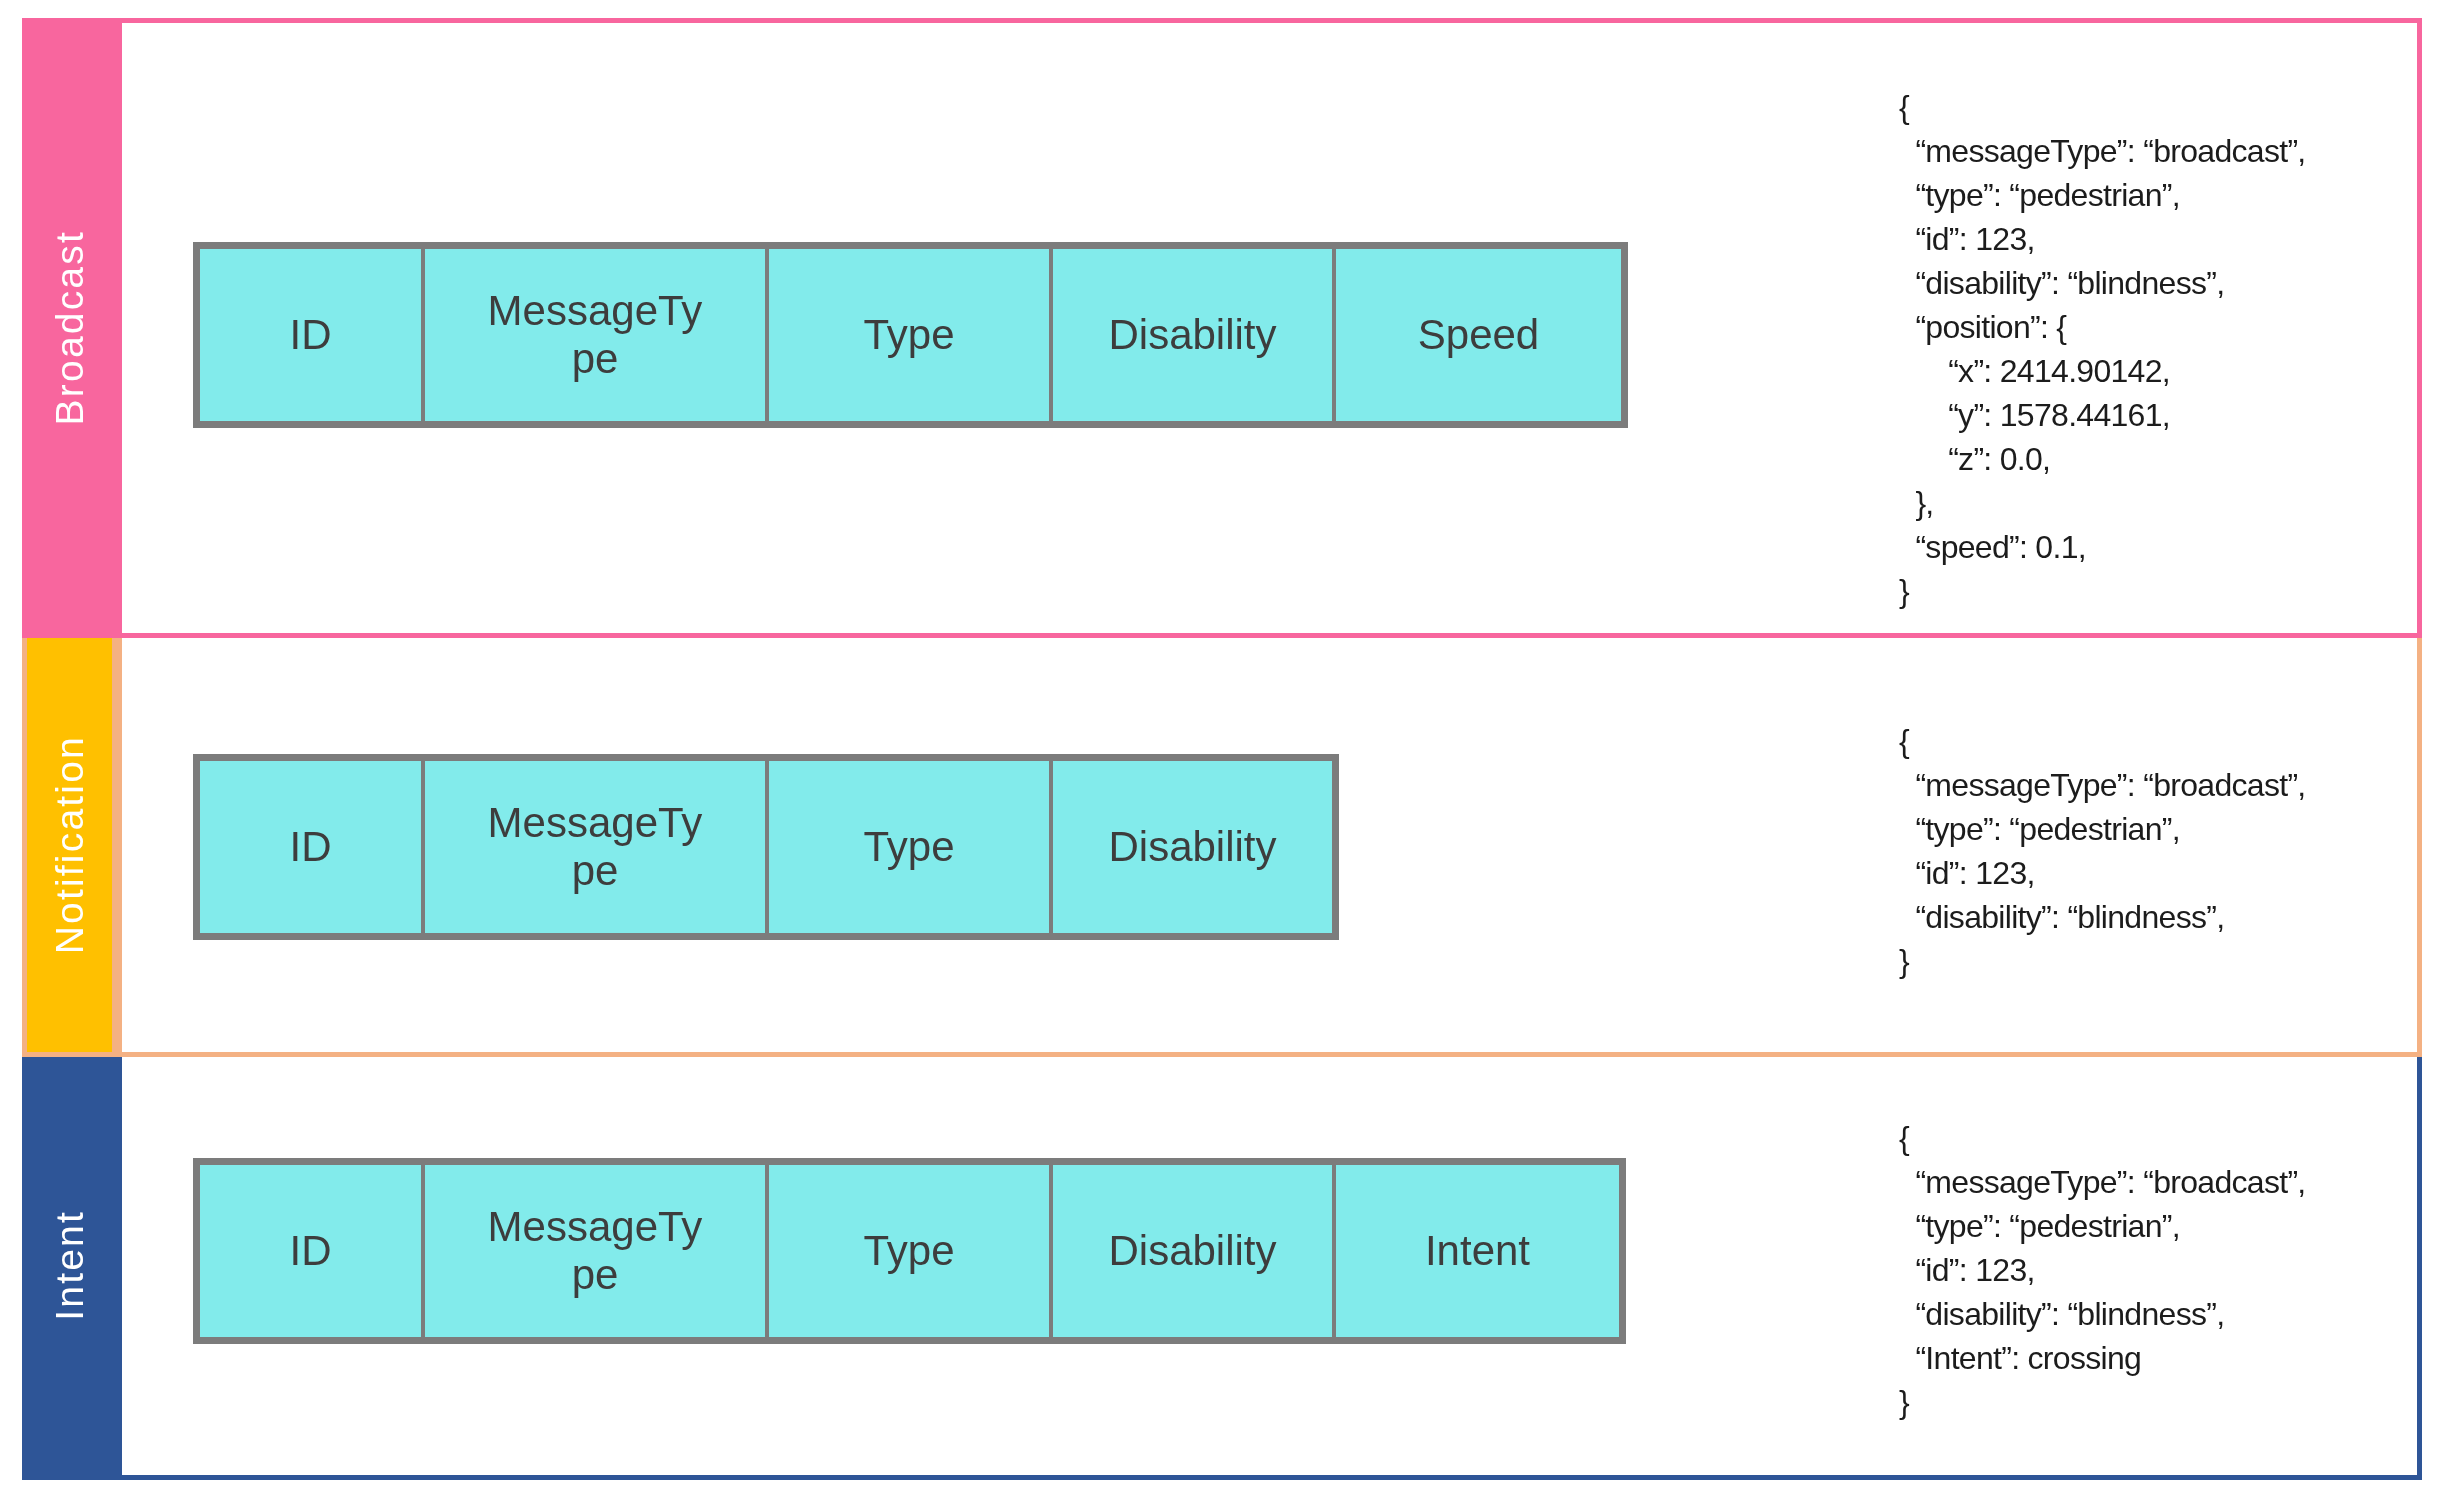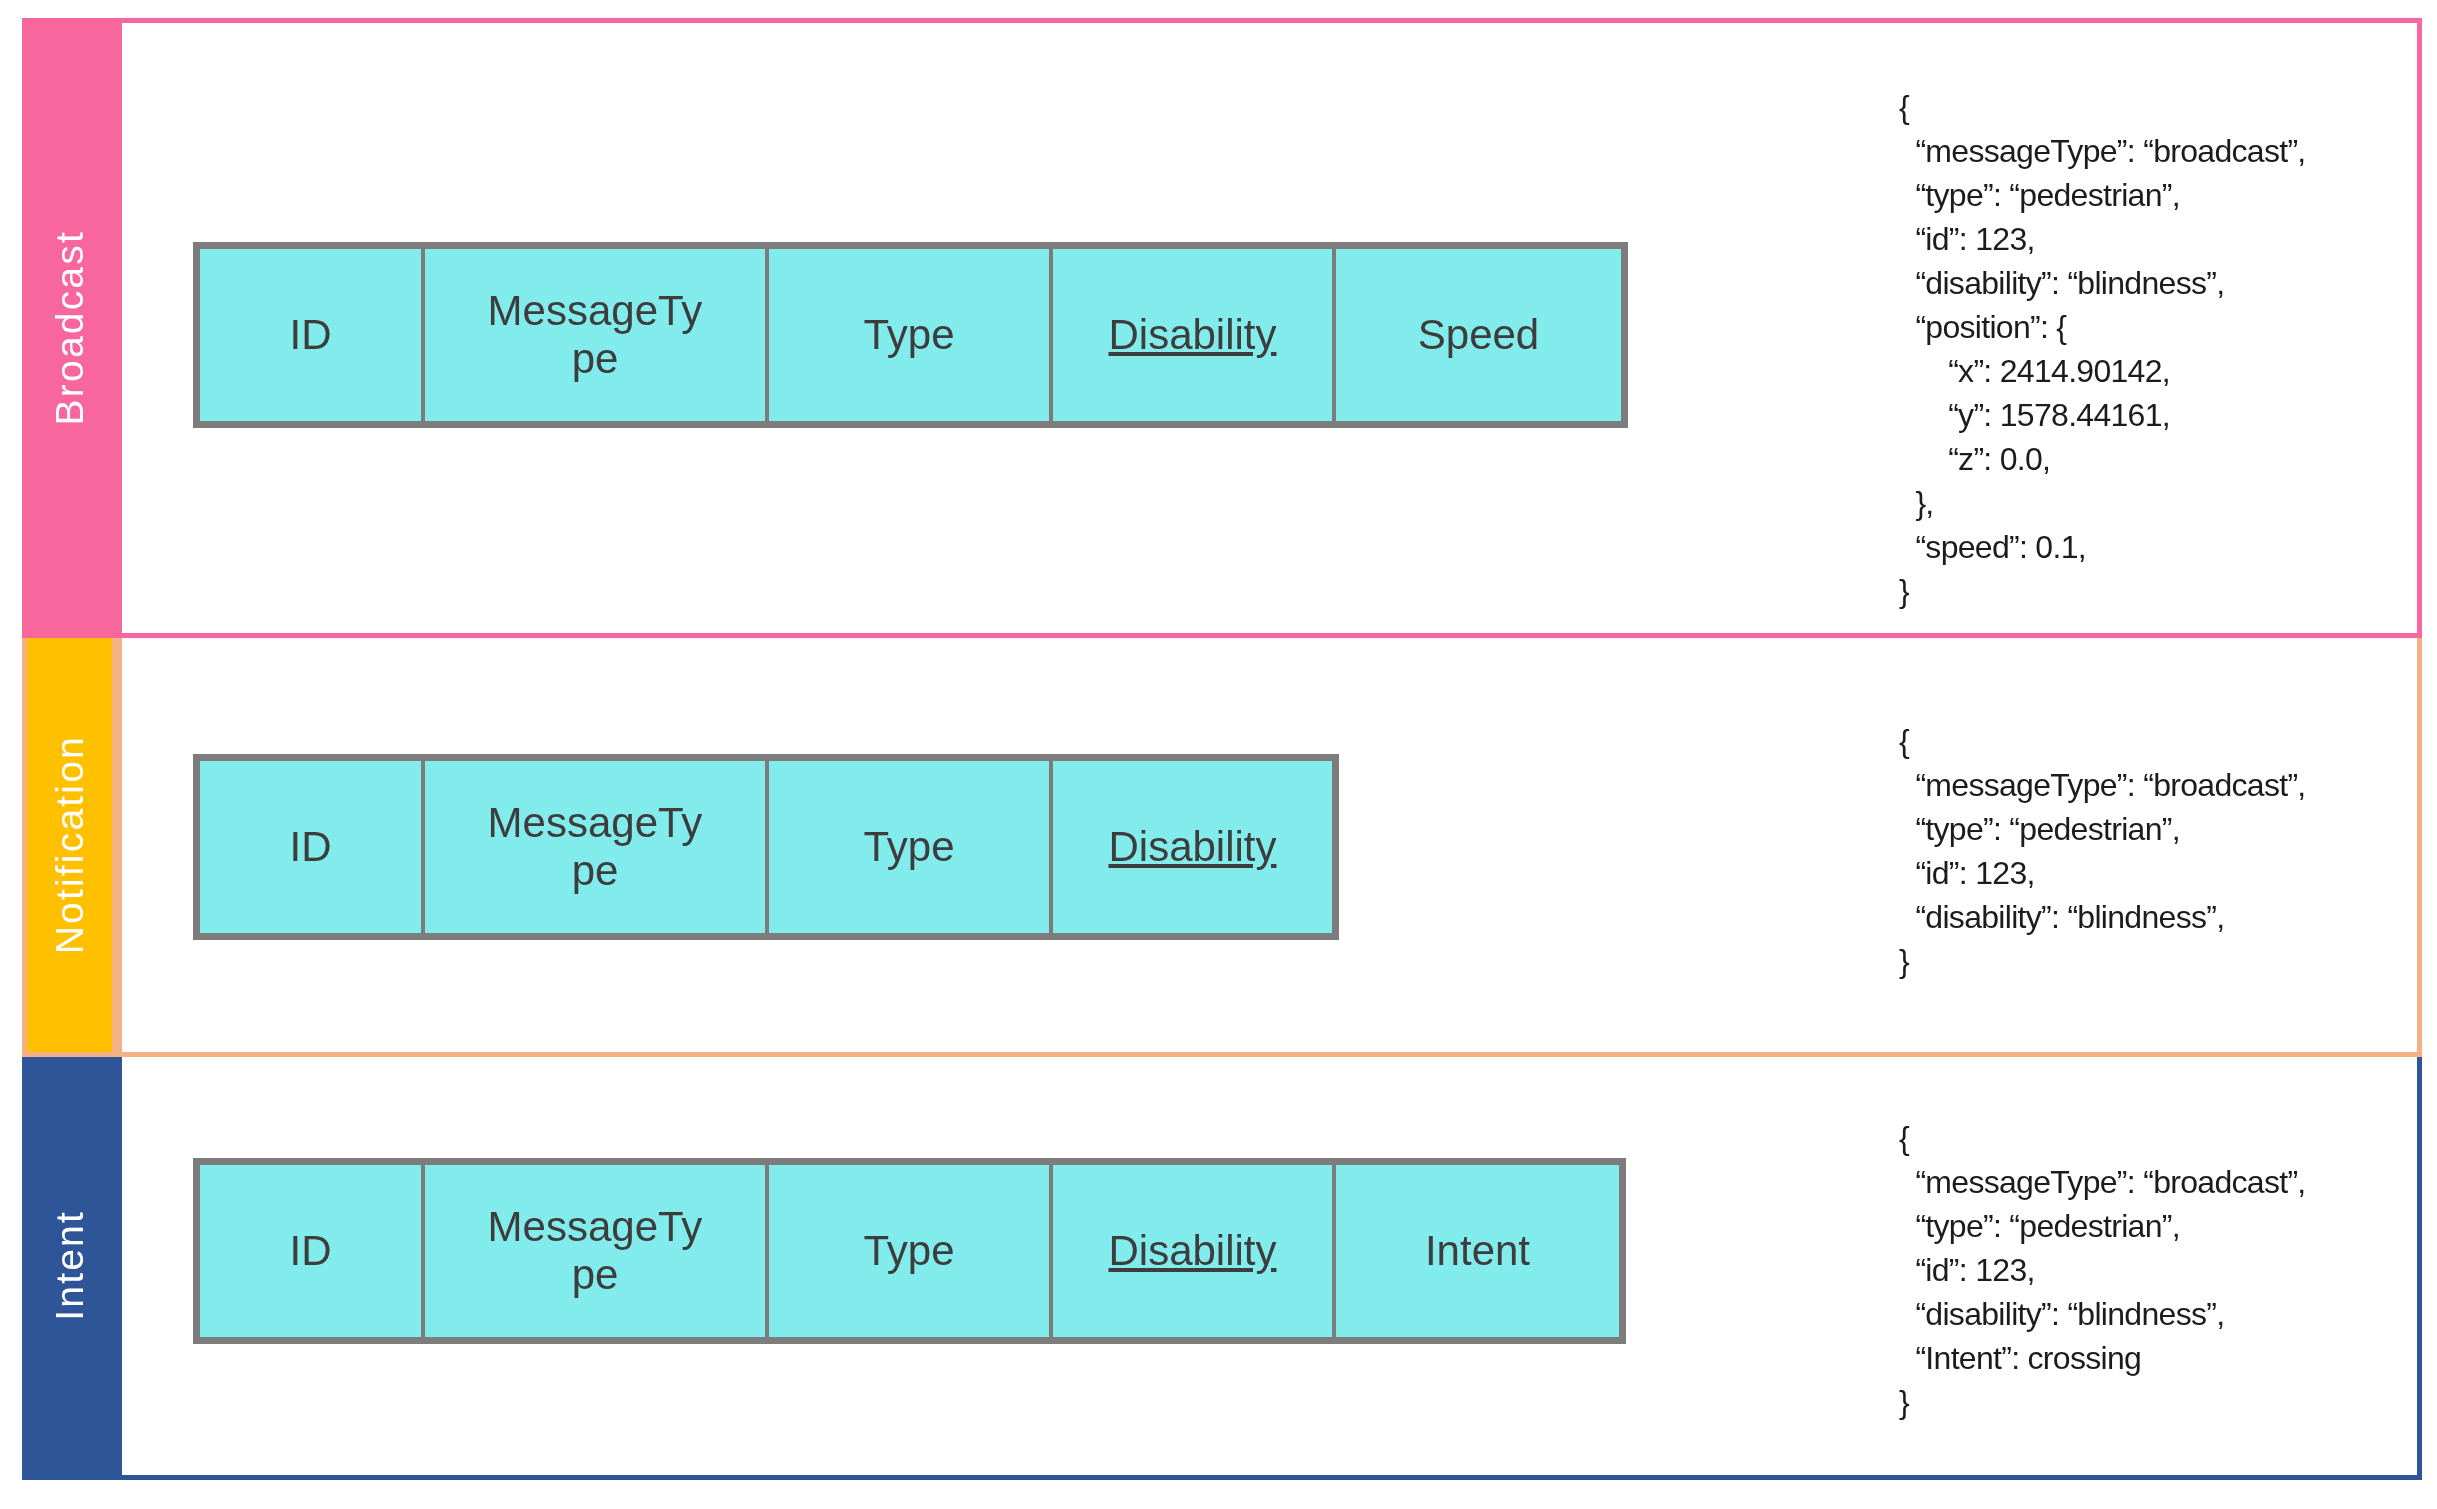--- a/index.html
+++ b/index.html
@@ -72,21 +72,21 @@
     line-height: 48px;
   }
   .cell .wrap-narrow {
     display: inline-block;
     width: 226px;
     word-break: break-all;
   }
   .w-id        { width: 225px; }
   .w-msgtype   { width: 344px; text-align: center; }
   .w-type      { width: 284px; }
-  .w-disab     { width: 283px; text-decoration: underline; }
+  .w-disab     { width: 283px; }
   .w-loc       { width: 284px; }
   .w-speed     { width: 289px; }
   .w-intent    { width: 287px; }
 
   .code {
     position: absolute;
     left: 1777px;
     z-index: 5;
     white-space: pre;
     font-size: 32px;

